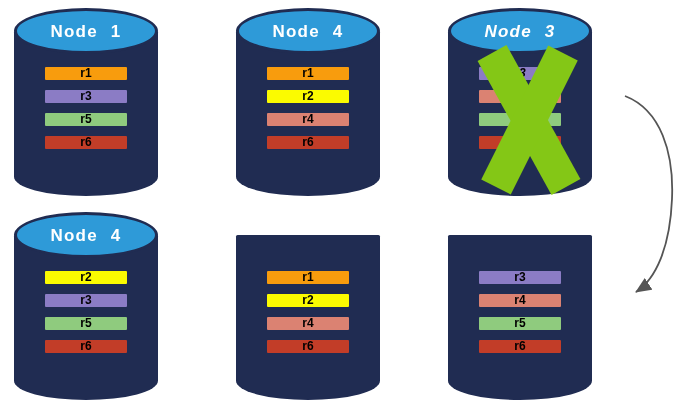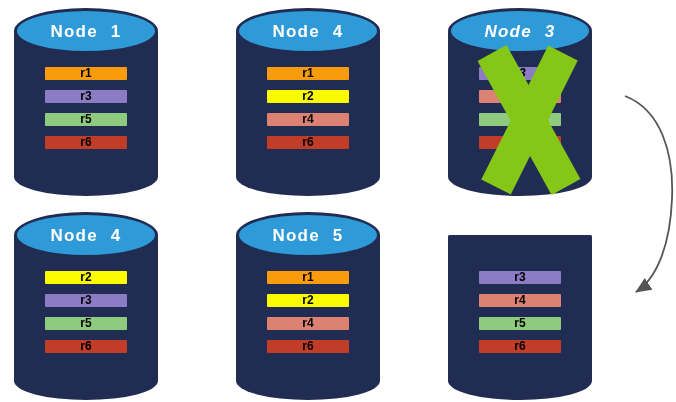--- a/index.html
+++ b/index.html
@@ -145,23 +145,20 @@
           <span>r5</span>
         </div>
       <div class="bar" style="background: rgb(194, 61, 40);">
           <span>r6</span>
         </div>
     </div>
   </div>
 
   <div class="node p4">
     <div class="cyl-body"></div>
-    <div class="cyl-top">
-      <span class="node-title">Node 5</span>
-    </div>
     <div class="bars">
       <div class="bar" style="background: rgb(248, 156, 13);">
           <span>r1</span>
         </div>
       <div class="bar" style="background: rgb(251, 251, 0);">
           <span>r2</span>
         </div>
       <div class="bar" style="background: rgb(219, 130, 114);">
           <span>r4</span>
         </div>

